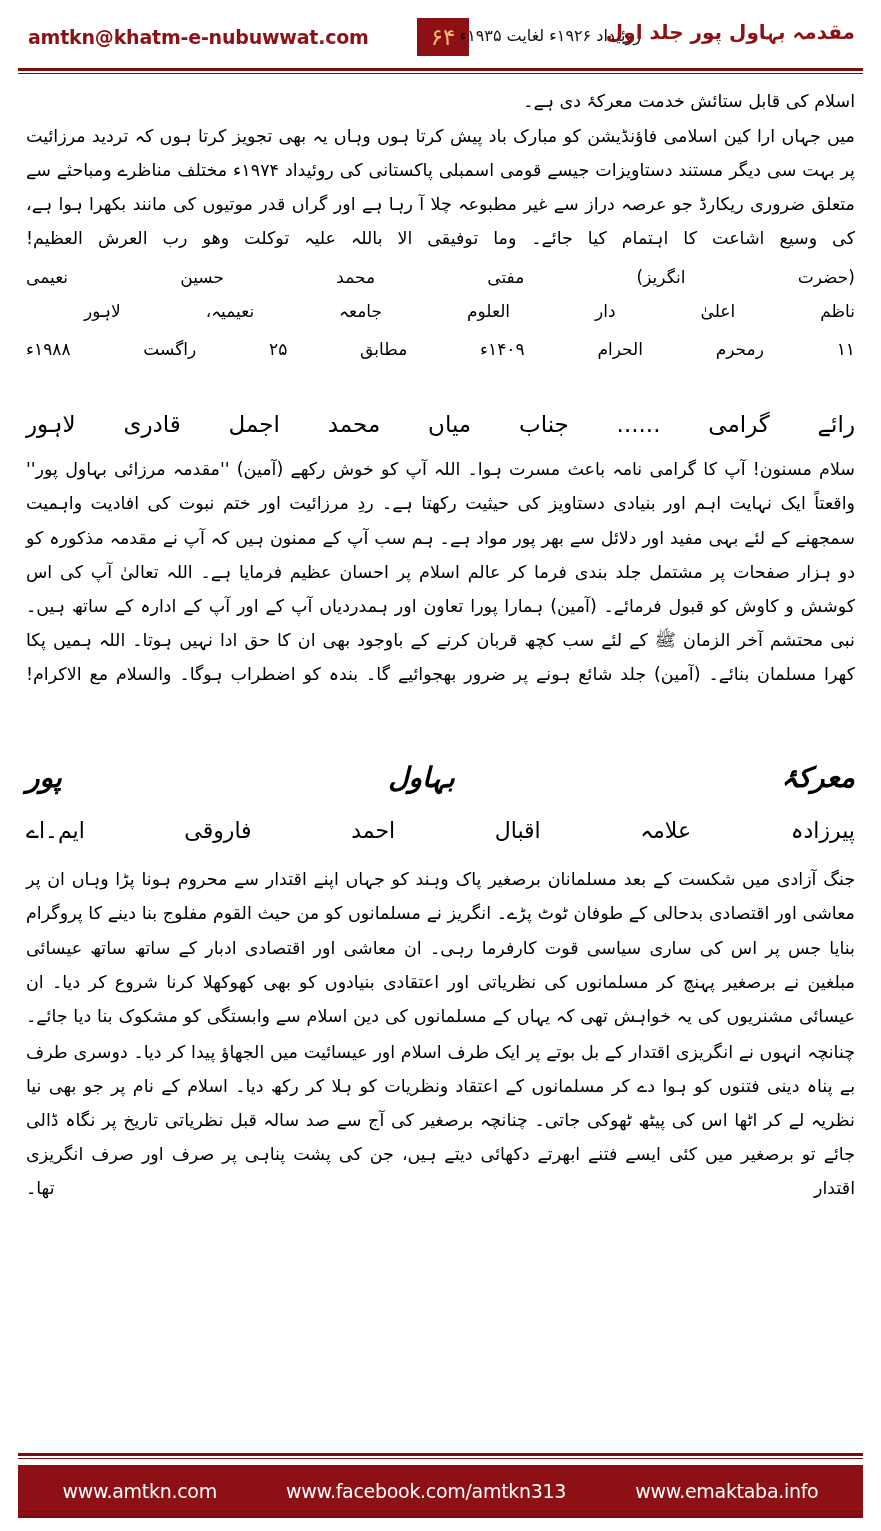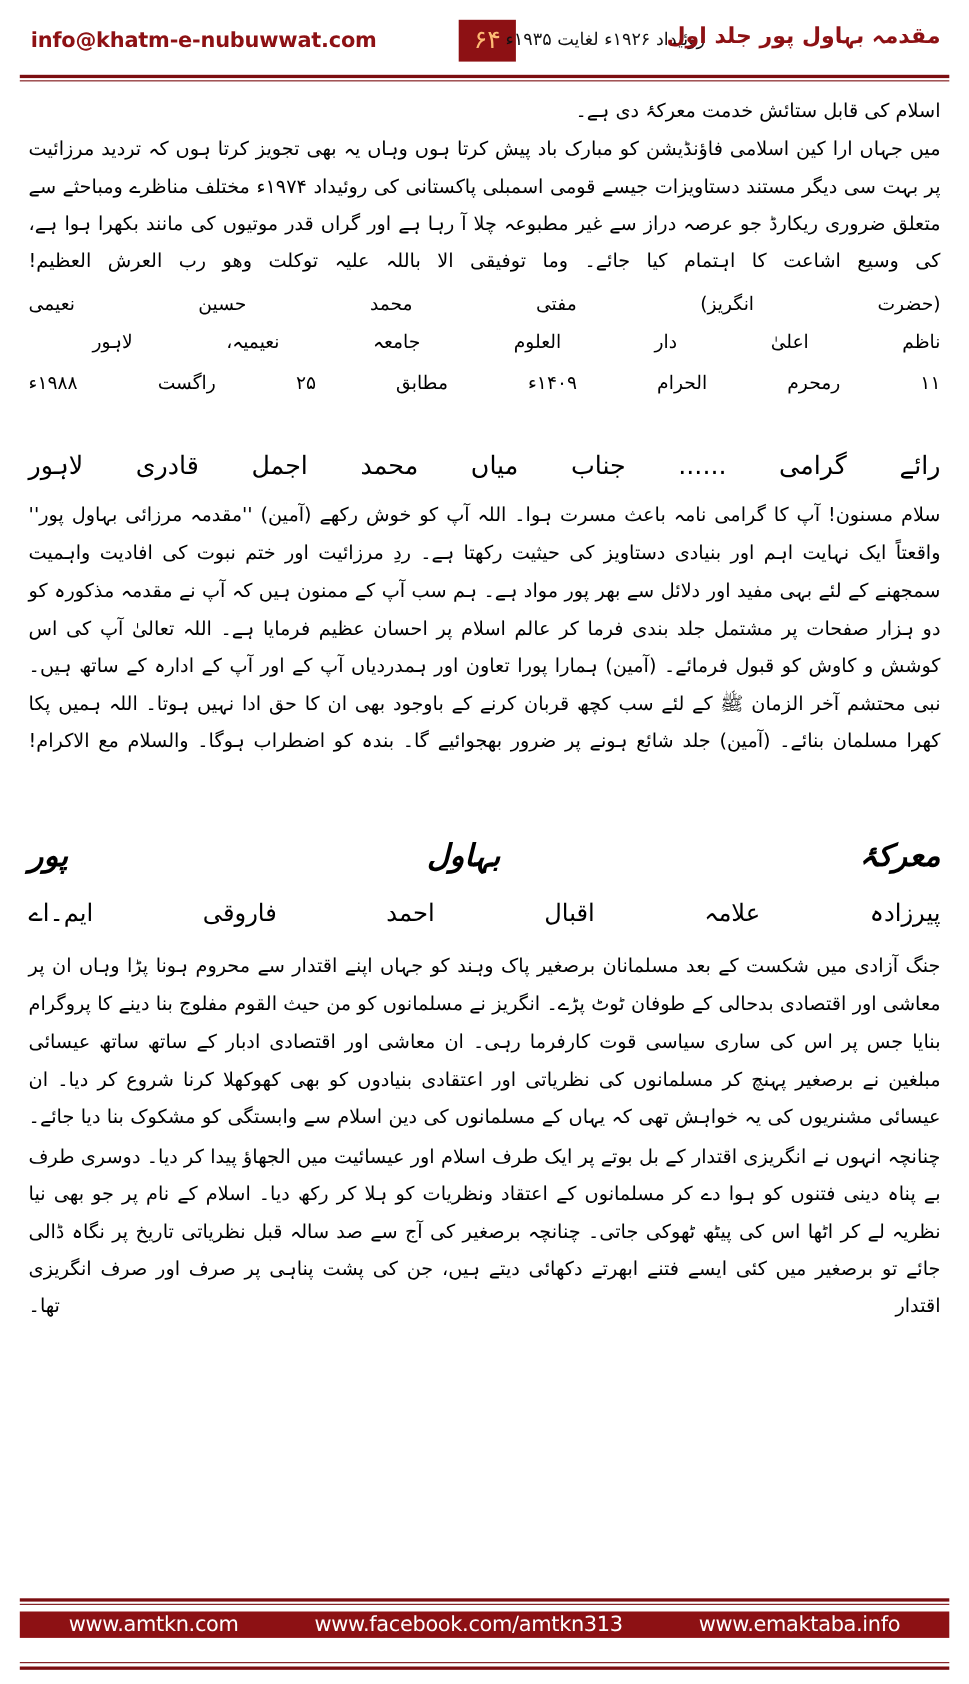--- a/index.html
+++ b/index.html
@@ -199,21 +199,21 @@
     right: 18px;
     top: 13px;
     height: 1px;
     background: #7b0d10;
   }
   .footer-bar {
     position: absolute;
     left: 18px;
     right: 18px;
     top: 20px;
-    height: 24px;
+    height: 52px;
     background: #8d1114;
     display: flex;
     align-items: center;
     justify-content: space-around;
     padding: 0 10px;
     box-sizing: border-box;
   }
   .footer-link {
     color: #ffffff;
     font-family: "DejaVu Sans", sans-serif;
@@ -239,21 +239,21 @@
     height: 3px;
     background: #7b0d10;
   }
 </style>
 </head>
 <body>
 
 <div class="page">
 
   <div class="header">
-    <div class="hdr-email">info@khatm-e-nubuwwat.com</div>
+    <div class="hdr-email">amtkn@khatm-e-nubuwwat.com</div>
     <div class="hdr-pagebox">۶۴</div>
     <div class="hdr-center-urdu">روئیداد ۱۹۲۶ء لغایت ۱۹۳۵ء</div>
     <div class="hdr-right-urdu">مقدمہ بہاول پور جلد اول</div>
     <div class="header-rule"></div>
     <div class="header-rule2"></div>
   </div>
 
   <div class="content">
 
     <div class="line-right">اسلام کی قابل ستائش خدمت معرکۂ دی ہے۔</div>

